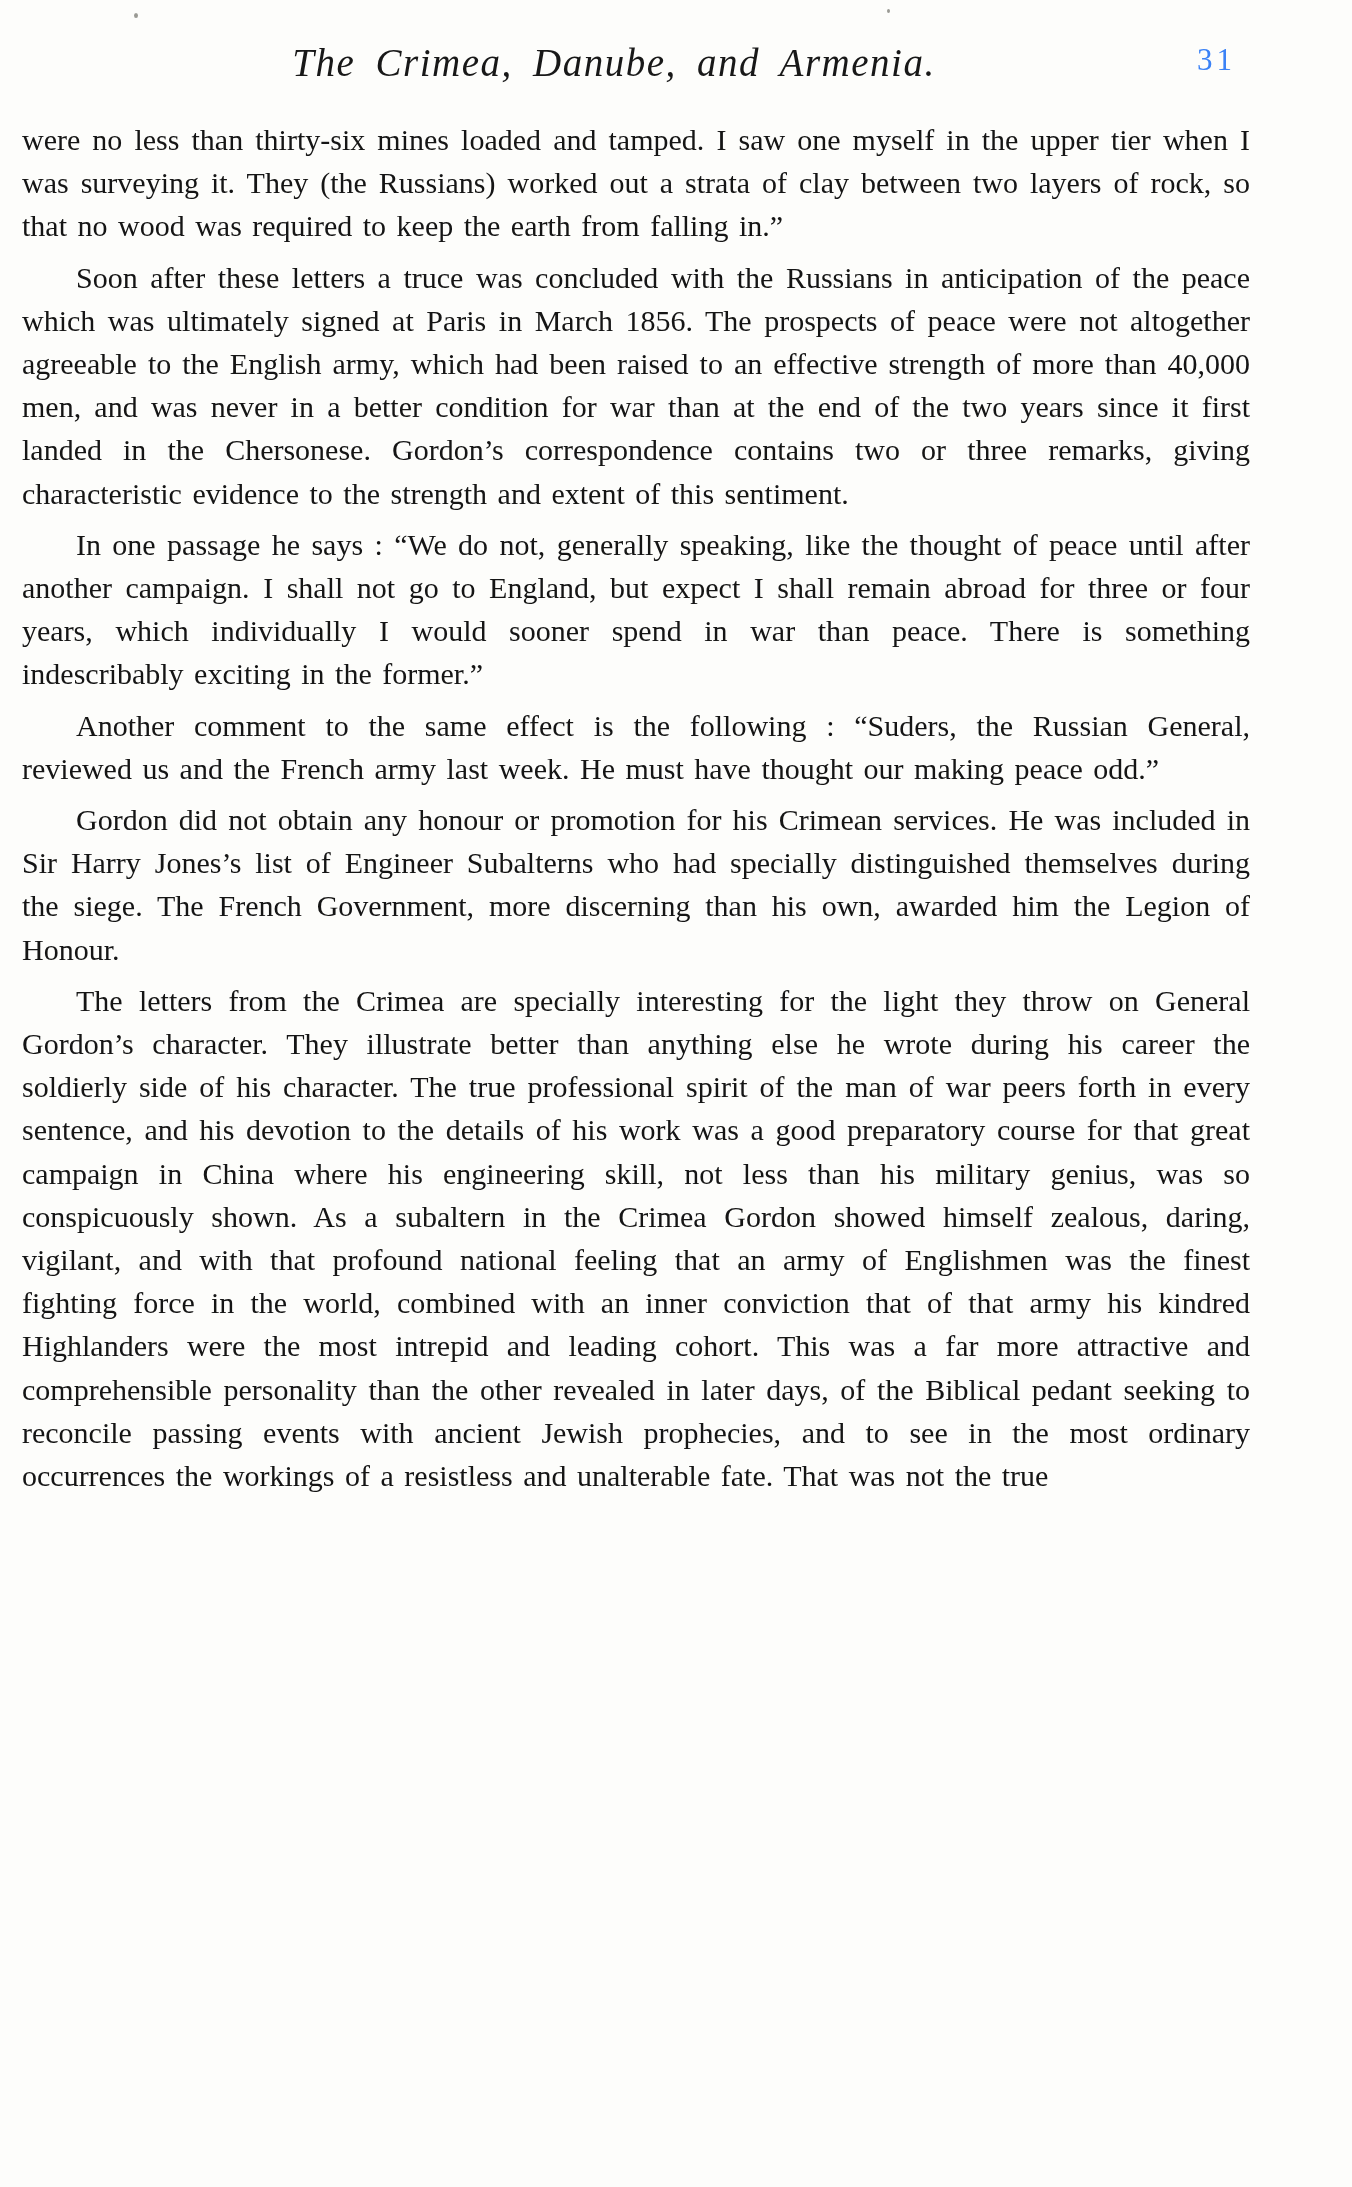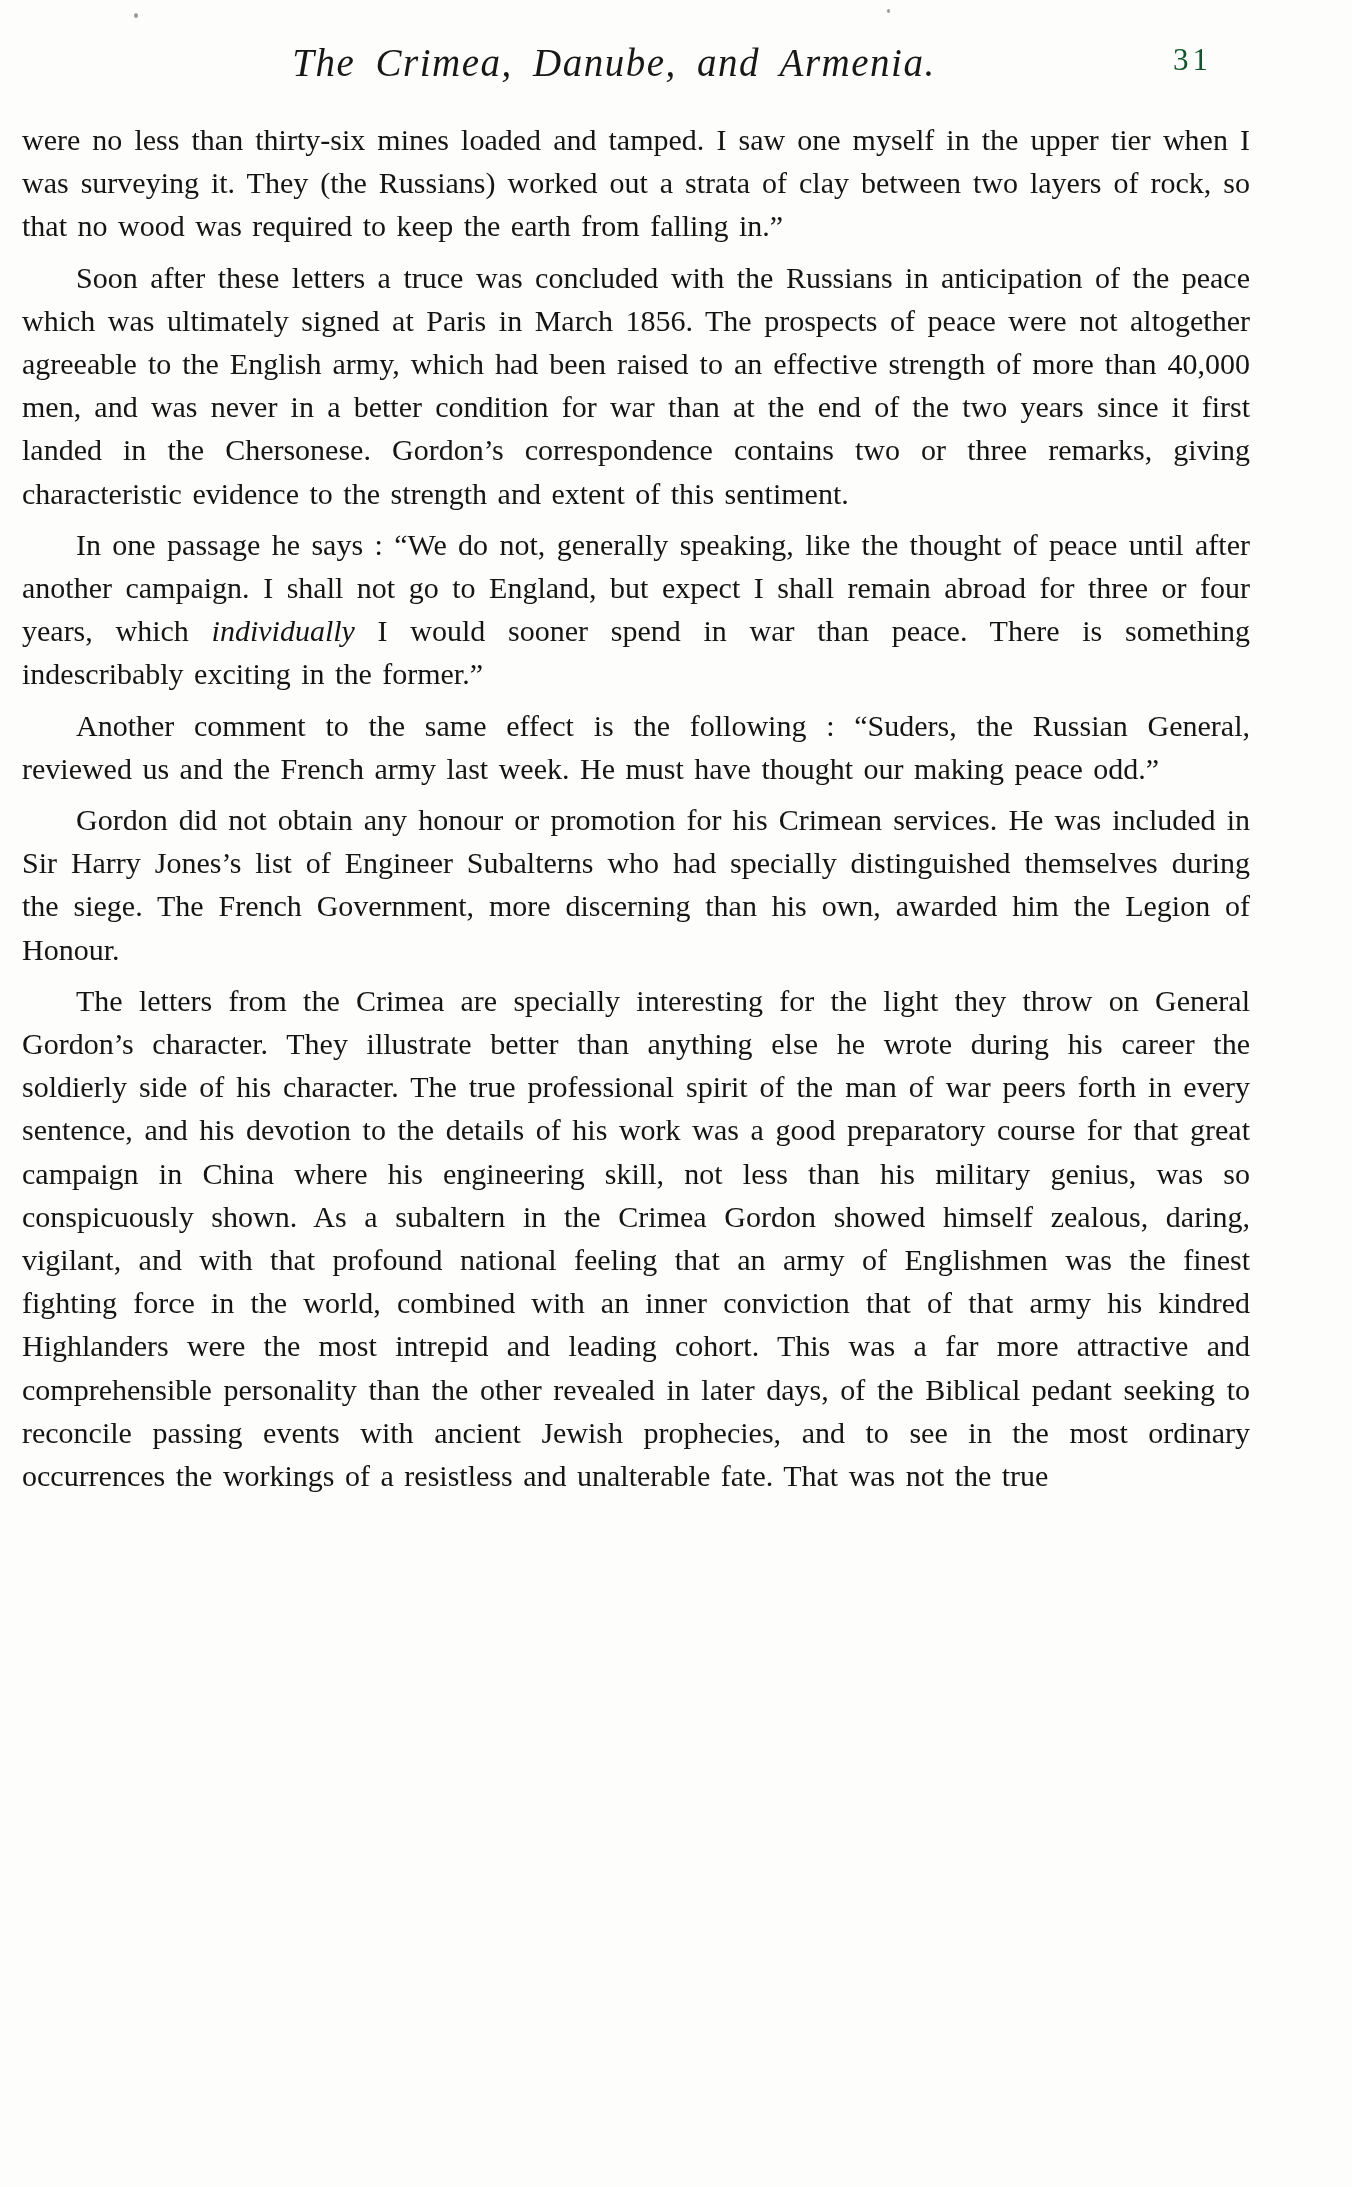--- a/index.html
+++ b/index.html
@@ -34,46 +34,45 @@
     top: 0;
     font-style: italic;
     font-size: 39px;
     letter-spacing: 1.5px;
     word-spacing: 9px;
     white-space: nowrap;
     color: #181818;
   }
   .page-number {
     position: absolute;
-    right: 140px;
+    right: 116px;
     top: 2px;
     font-size: 31px;
     letter-spacing: 4px;
-    color: #14532d;
+    color: #3b82f6;
   }
   .body-text {
     position: absolute;
     top: 110px;
     left: 14px;
     width: 1244px;
     text-align: justify;
     font-size: 30px;
     line-height: 43.2px;
     word-spacing: 3px;
     color: #151515;
   }
   p.para {
     margin: 8px;
     padding: 0;
   }
   p.para.indent {
     text-indent: 54px;
   }
   .italic {
-    font-style: italic;
   }
   .speck {
     position: absolute;
     background: #9a9a94;
     border-radius: 50%;
   }
   .speck-1 { left: 134px; top: 13px; width: 4px; height: 5px; }
   .speck-2 { left: 887px; top: 9px;  width: 3px; height: 4px; }
   .speck-3 { left: 1182px; top: 2158px; width: 4px; height: 4px; background: #7c7c76; }
 </style>

